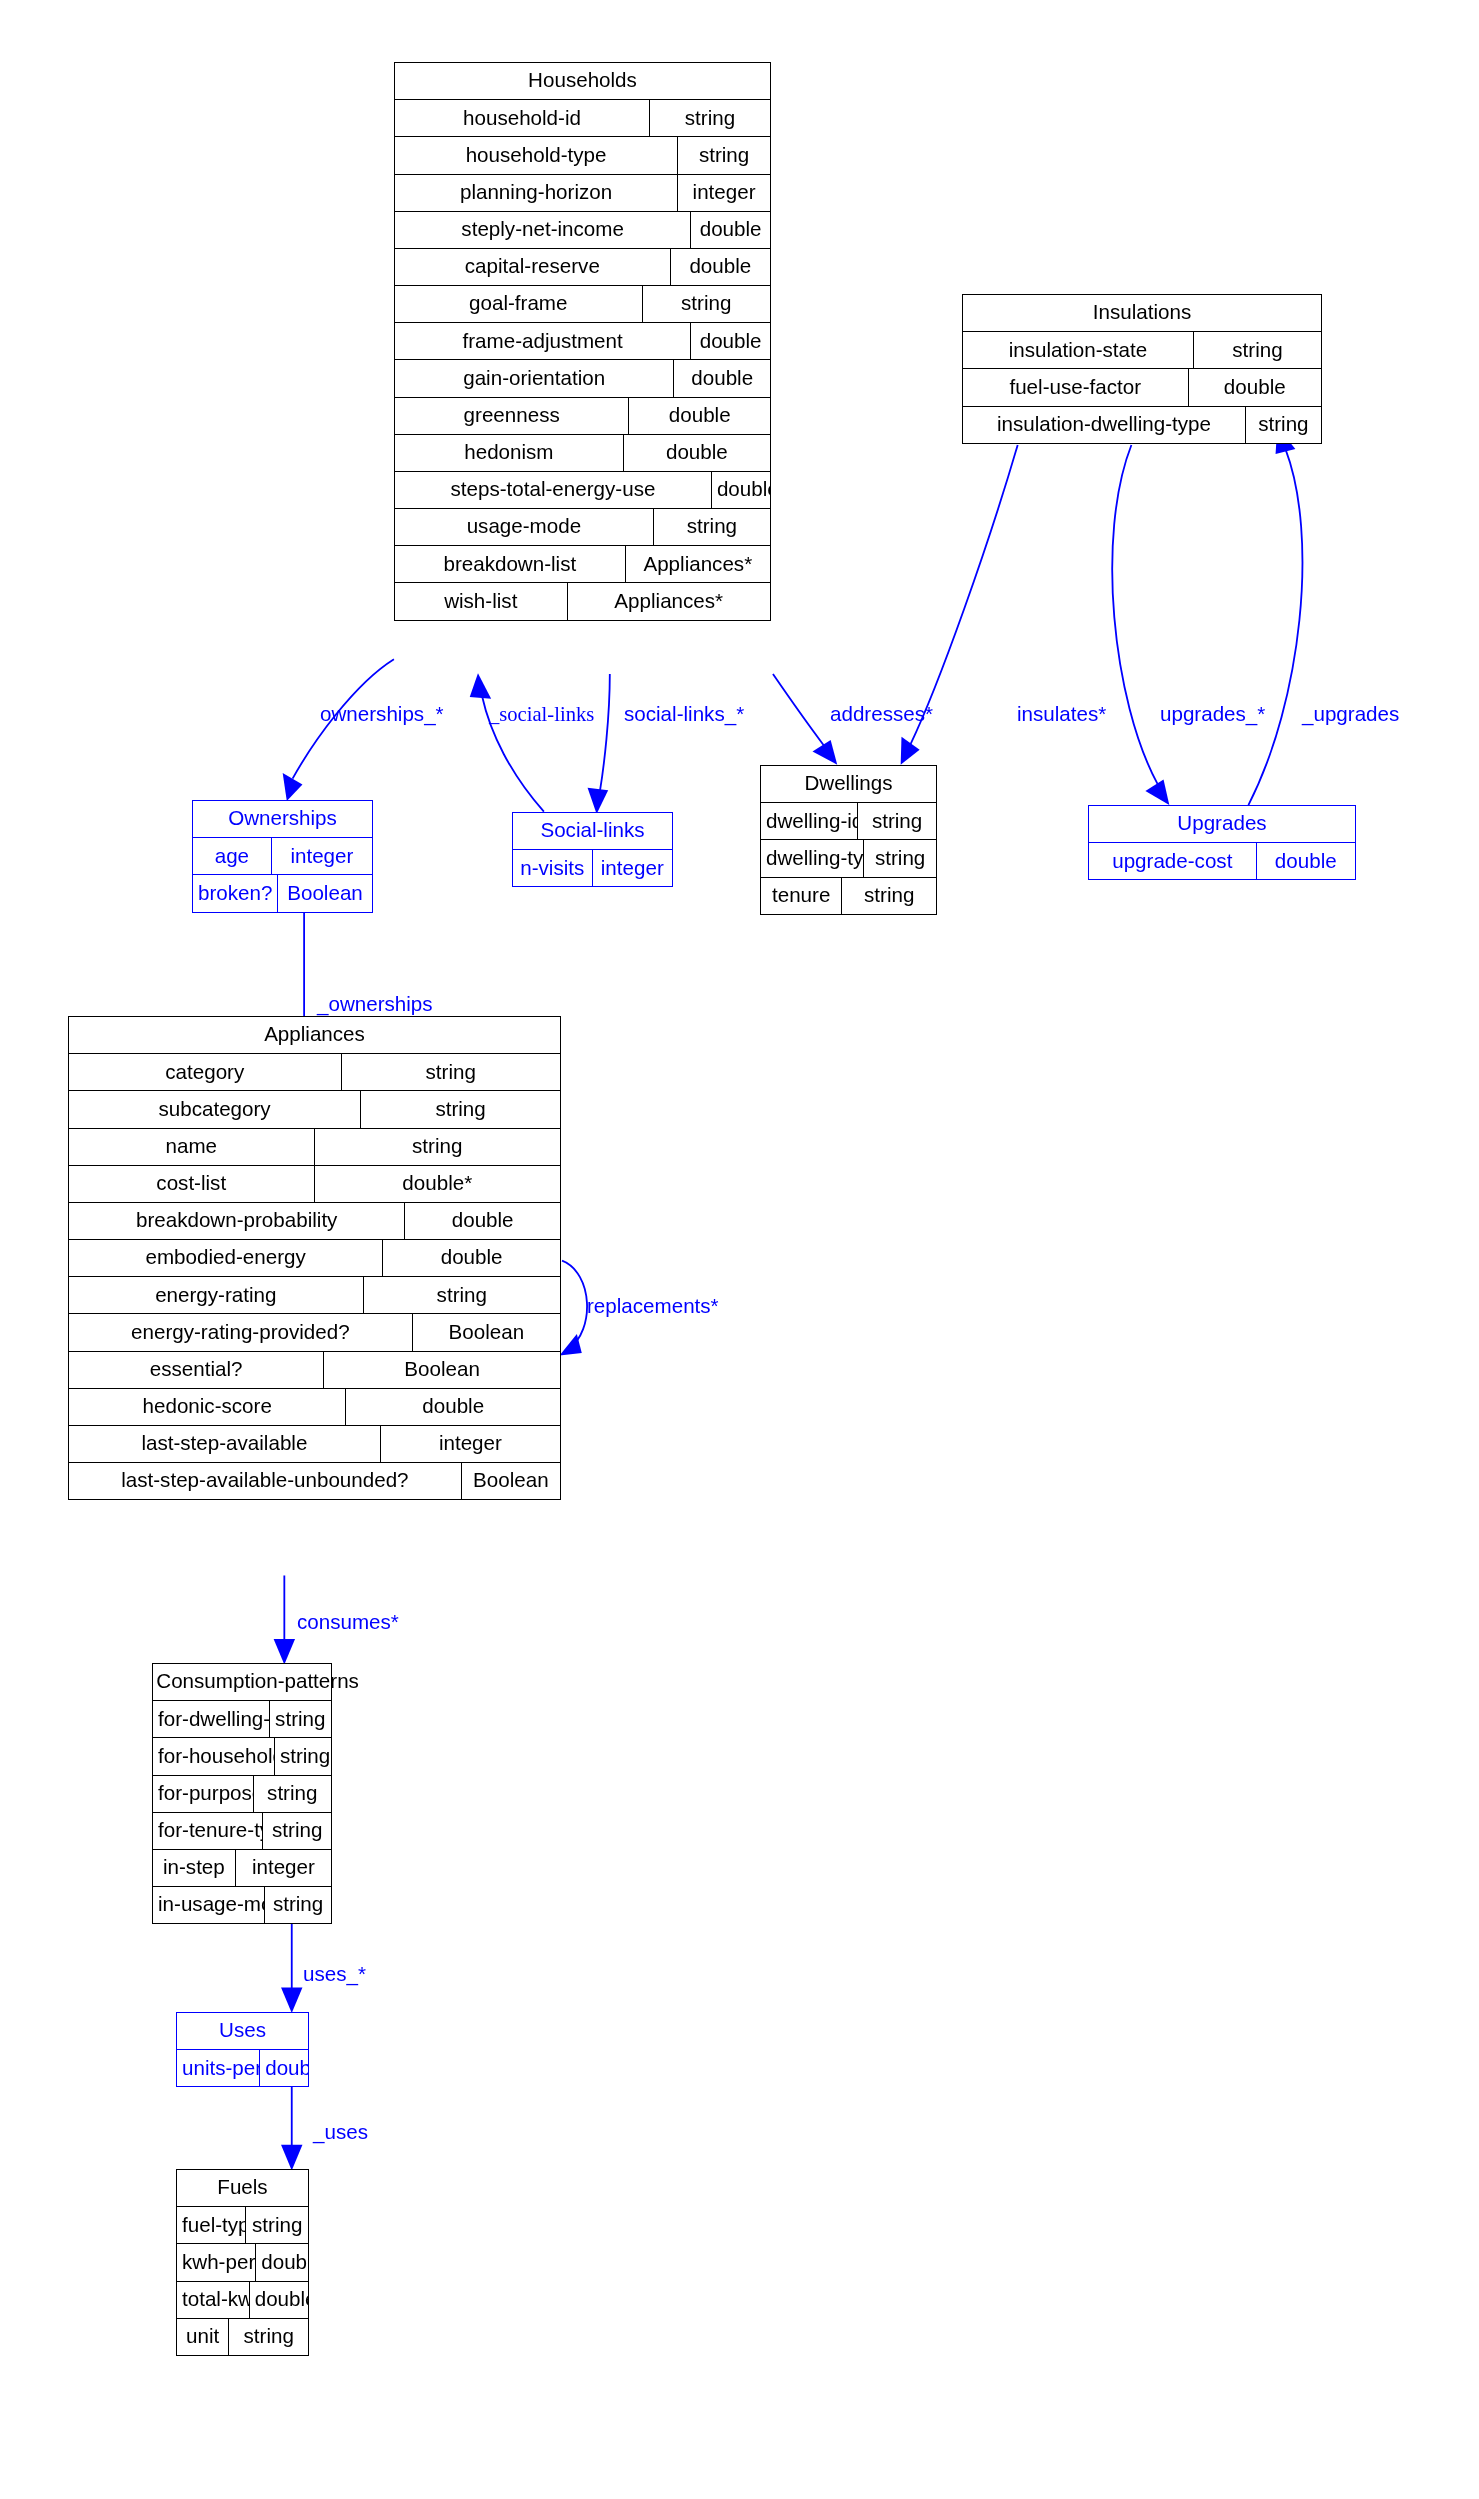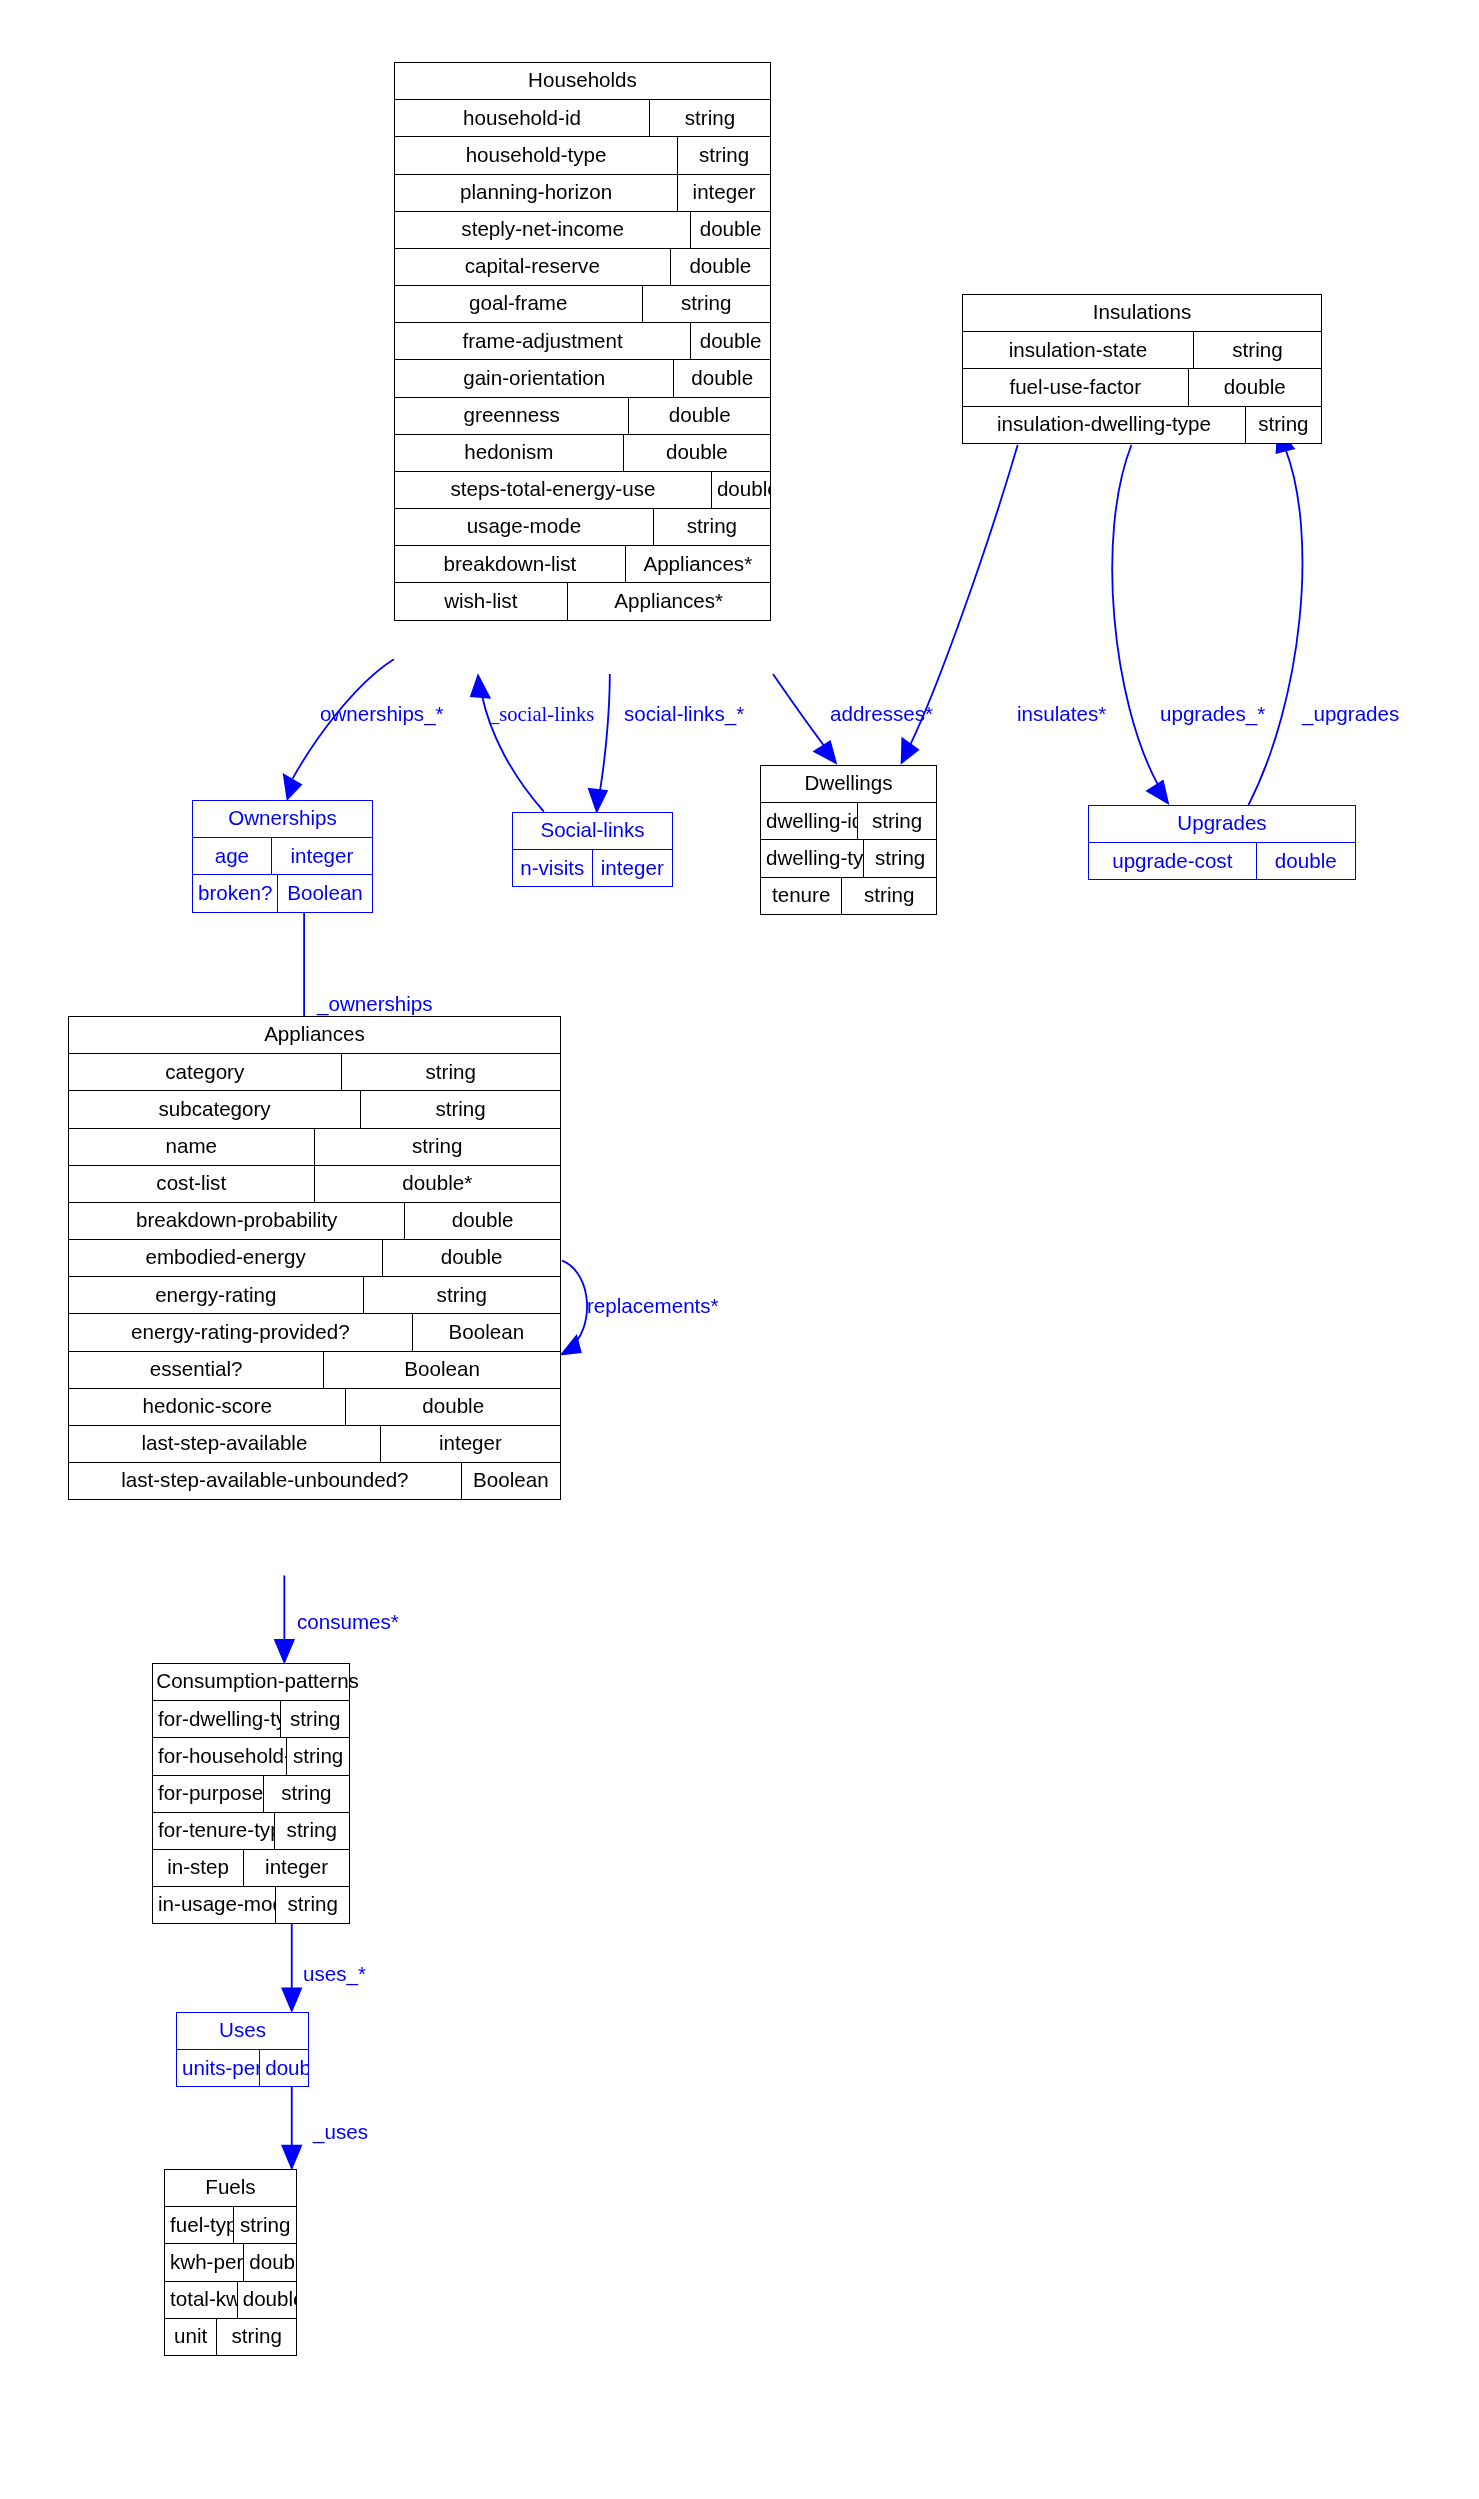--- a/index.html
+++ b/index.html
@@ -300,21 +300,21 @@
         </div>
         <div class="attr-row">
           <div class="attr-name" style="flex: 0 0 63.5%;">last-step-available</div>
           <div class="attr-type" style="flex: 1 1 auto;">integer</div>
         </div>
         <div class="attr-row">
           <div class="attr-name" style="flex: 0 0 80%;">last-step-available-unbounded?</div>
           <div class="attr-type" style="flex: 1 1 auto;">Boolean</div>
         </div>
       </div>
-      <div class="entity" style="left: 152px; top: 1663px; width: 198px;">
+      <div class="entity" style="left: 152px; top: 1663px; width: 180px;">
         <div class="entity-title">Consumption-patterns</div>
         <div class="attr-row">
           <div class="attr-name" style="flex: 0 0 65.5%;">for-dwelling-type</div>
           <div class="attr-type" style="flex: 1 1 auto;">string</div>
         </div>
         <div class="attr-row">
           <div class="attr-name" style="flex: 0 0 68.5%;">for-household-type</div>
           <div class="attr-type" style="flex: 1 1 auto;">string</div>
         </div>
         <div class="attr-row">
@@ -334,21 +334,21 @@
           <div class="attr-type" style="flex: 1 1 auto;">string</div>
         </div>
       </div>
       <div class="entity blue" style="left: 176px; top: 2012px; width: 133px;">
         <div class="entity-title">Uses</div>
         <div class="attr-row">
           <div class="attr-name" style="flex: 0 0 63.5%;">units-per-use</div>
           <div class="attr-type" style="flex: 1 1 auto;">double</div>
         </div>
       </div>
-      <div class="entity" style="left: 164px; top: 2169px; width: 133px;">
+      <div class="entity" style="left: 176px; top: 2169px; width: 133px;">
         <div class="entity-title">Fuels</div>
         <div class="attr-row">
           <div class="attr-name" style="flex: 0 0 53%;">fuel-type</div>
           <div class="attr-type" style="flex: 1 1 auto;">string</div>
         </div>
         <div class="attr-row">
           <div class="attr-name" style="flex: 0 0 60.5%;">kwh-per-unit</div>
           <div class="attr-type" style="flex: 1 1 auto;">double</div>
         </div>
         <div class="attr-row">

